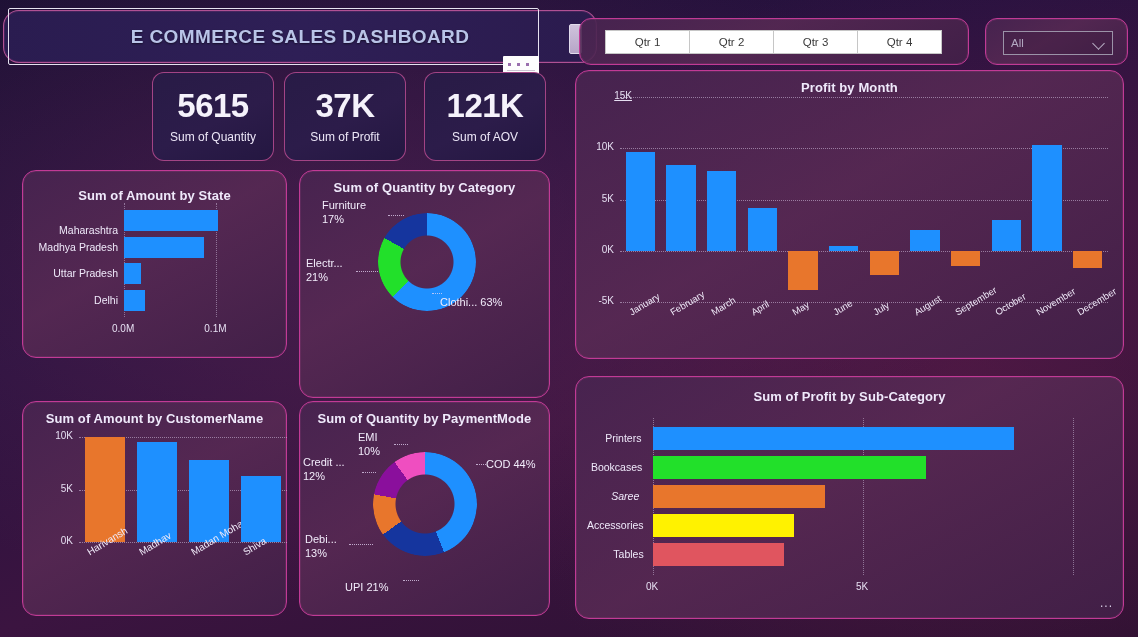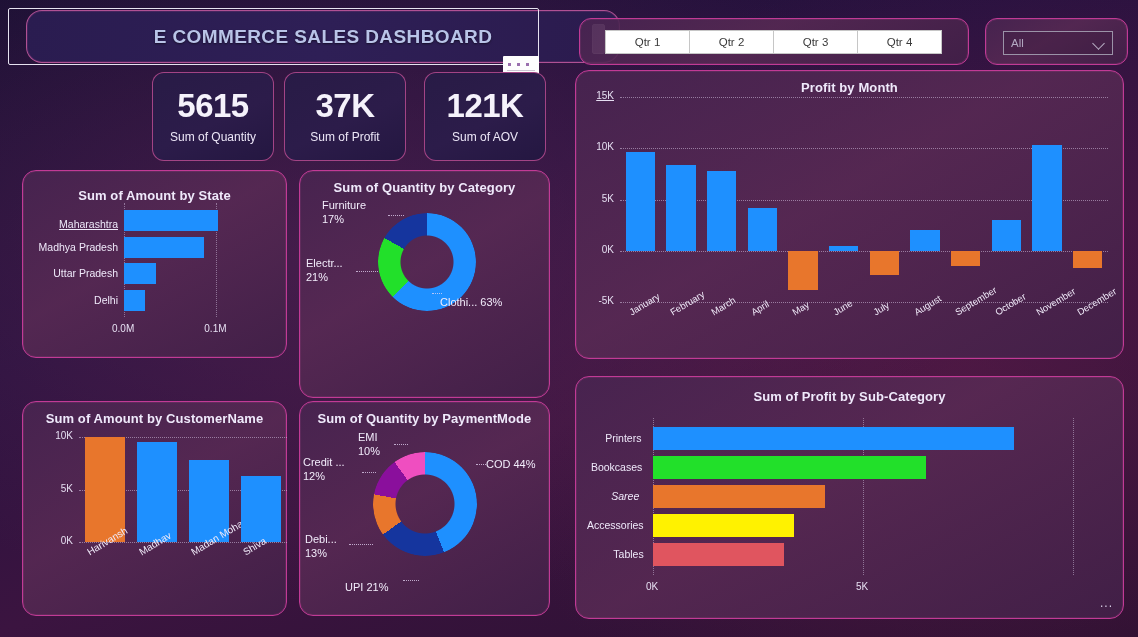--- a/index.html
+++ b/index.html
@@ -27,21 +27,21 @@
   .card-title {
     text-align: center;
     font-size: 13px;
     font-weight: bold;
     color: #efe9fb;
     letter-spacing: .1px;
   }
 
   
   #title-card {
-    left: 26px; top: 10px; width: 594px; height: 53px;
+    left: 3px; top: 10px; width: 594px; height: 53px;
     border-radius: 16px;
     border: 1px solid rgba(200,90,160,.85);
     background: linear-gradient(100deg, #2a1c50 0%, #2e1f56 50%, #2b1b4e 100%);
     display: flex; align-items: center; justify-content: center;
   }
   #title-select {
     position: absolute; left: 8px; top: 8px; width: 531px; height: 57px;
     border: 1px solid #e6e2f0; border-radius: 2px; pointer-events: none;
   }
   #title-text {
@@ -195,21 +195,21 @@
     <div class="plot" id="pm-plot">
         <div class="gridline" style="left: 0px; width: 488px; top: 205px;"></div>
         <div class="axis-label" style="top: 198px; right: 494px;">-5K</div>
         <div class="gridline" style="left: 0px; width: 488px; top: 153.75px;"></div>
         <div class="axis-label" style="top: 146.75px; right: 494px;">0K</div>
         <div class="gridline" style="left: 0px; width: 488px; top: 102.5px;"></div>
         <div class="axis-label" style="top: 95.5px; right: 494px;">5K</div>
         <div class="gridline" style="left: 0px; width: 488px; top: 51.25px;"></div>
         <div class="axis-label" style="top: 44.25px; right: 494px;">10K</div>
         <div class="gridline" style="left: 0px; width: 488px; top: 0px;"></div>
-        <div class="axis-label" style="top: -7px; right: 494px; text-decoration: underline;">15K</div>
+        <div class="axis-label" style="top: -7px; right: 476px; text-decoration: underline;">15K</div>
         <div class="pm-col" style="left: 0px; width: 40.6667px;">
           <div class="pm-bar bar-blue" style="top: 55.35px; height: 98.4px;"></div>
         </div>
         <div class="pm-month" style="left: 7.32px; top: 211px;">January</div>
         <div class="pm-col" style="left: 40.6667px; width: 40.6667px;">
           <div class="pm-bar bar-blue" style="top: 67.65px; height: 86.1px;"></div>
         </div>
         <div class="pm-month" style="left: 47.9867px; top: 211px;">February</div>
         <div class="pm-col" style="left: 81.3333px; width: 40.6667px;">
           <div class="pm-bar bar-blue" style="top: 73.8px; height: 79.95px;"></div>
@@ -255,26 +255,26 @@
   </div>
 
   <div class="card" id="state-card">
     <div class="card-title" style="margin-top:17px">Sum of Amount by State</div>
     <div class="plot" id="st-plot">
         <div class="vgridline" style="left: 0px; top: -4px; height: 114px;"></div>
         <div class="axis-label" style="left: -12px; top: 116px;">0.0M</div>
         <div class="vgridline" style="left: 92.3077px; top: -4px; height: 114px;"></div>
         <div class="axis-label" style="left: 80.3077px; top: 116px;">0.1M</div>
         <div class="st-row bar-blue" style="top: 3px; width: 94.1538px;">
-          <div class="st-label" style="right: 100%; margin-right: 6px; top: 4px; text-decoration: underline;">Maharashtra</div>
+          <div class="st-label" style="right: 100%; margin-right: 6px; top: 10px;">Maharashtra</div>
         </div>
         <div class="st-row bar-blue" style="top: 29.5px; width: 80.3077px;">
           <div class="st-label" style="right: 100%; margin-right: 6px; top: 0px;">Madhya Pradesh</div>
         </div>
-        <div class="st-row bar-blue" style="top: 56px; width: 32px;">
+        <div class="st-row bar-blue" style="top: 56px; width: 17px;">
           <div class="st-label" style="right: 100%; margin-right: 6px; top: 0px;">Uttar Pradesh</div>
         </div>
         <div class="st-row bar-blue" style="top: 82.5px; width: 21.2308px;">
           <div class="st-label" style="right: 100%; margin-right: 6px; top: 0px;">Delhi</div>
         </div>
       </div>
   </div>
 
   <div class="card" id="category-card">
     <div class="card-title" style="margin-top:9px">Sum of Quantity by Category</div>

